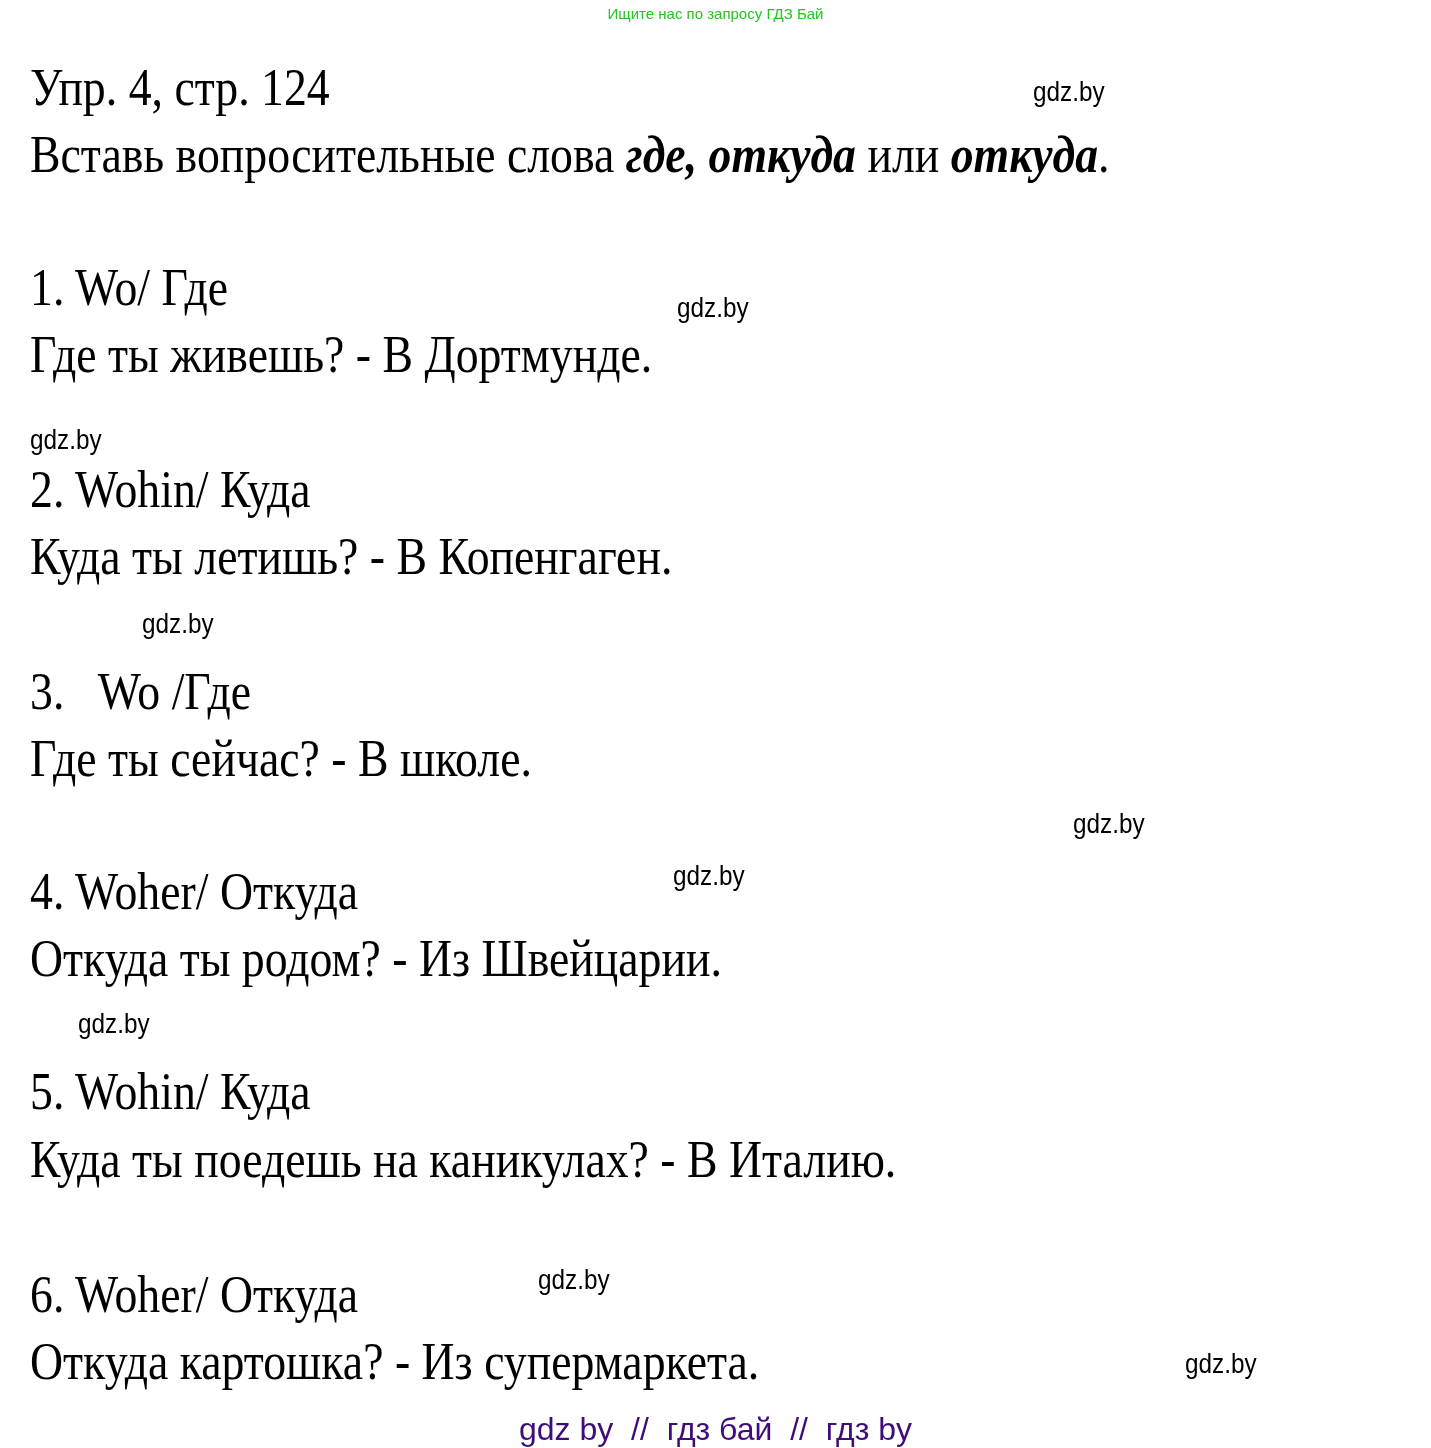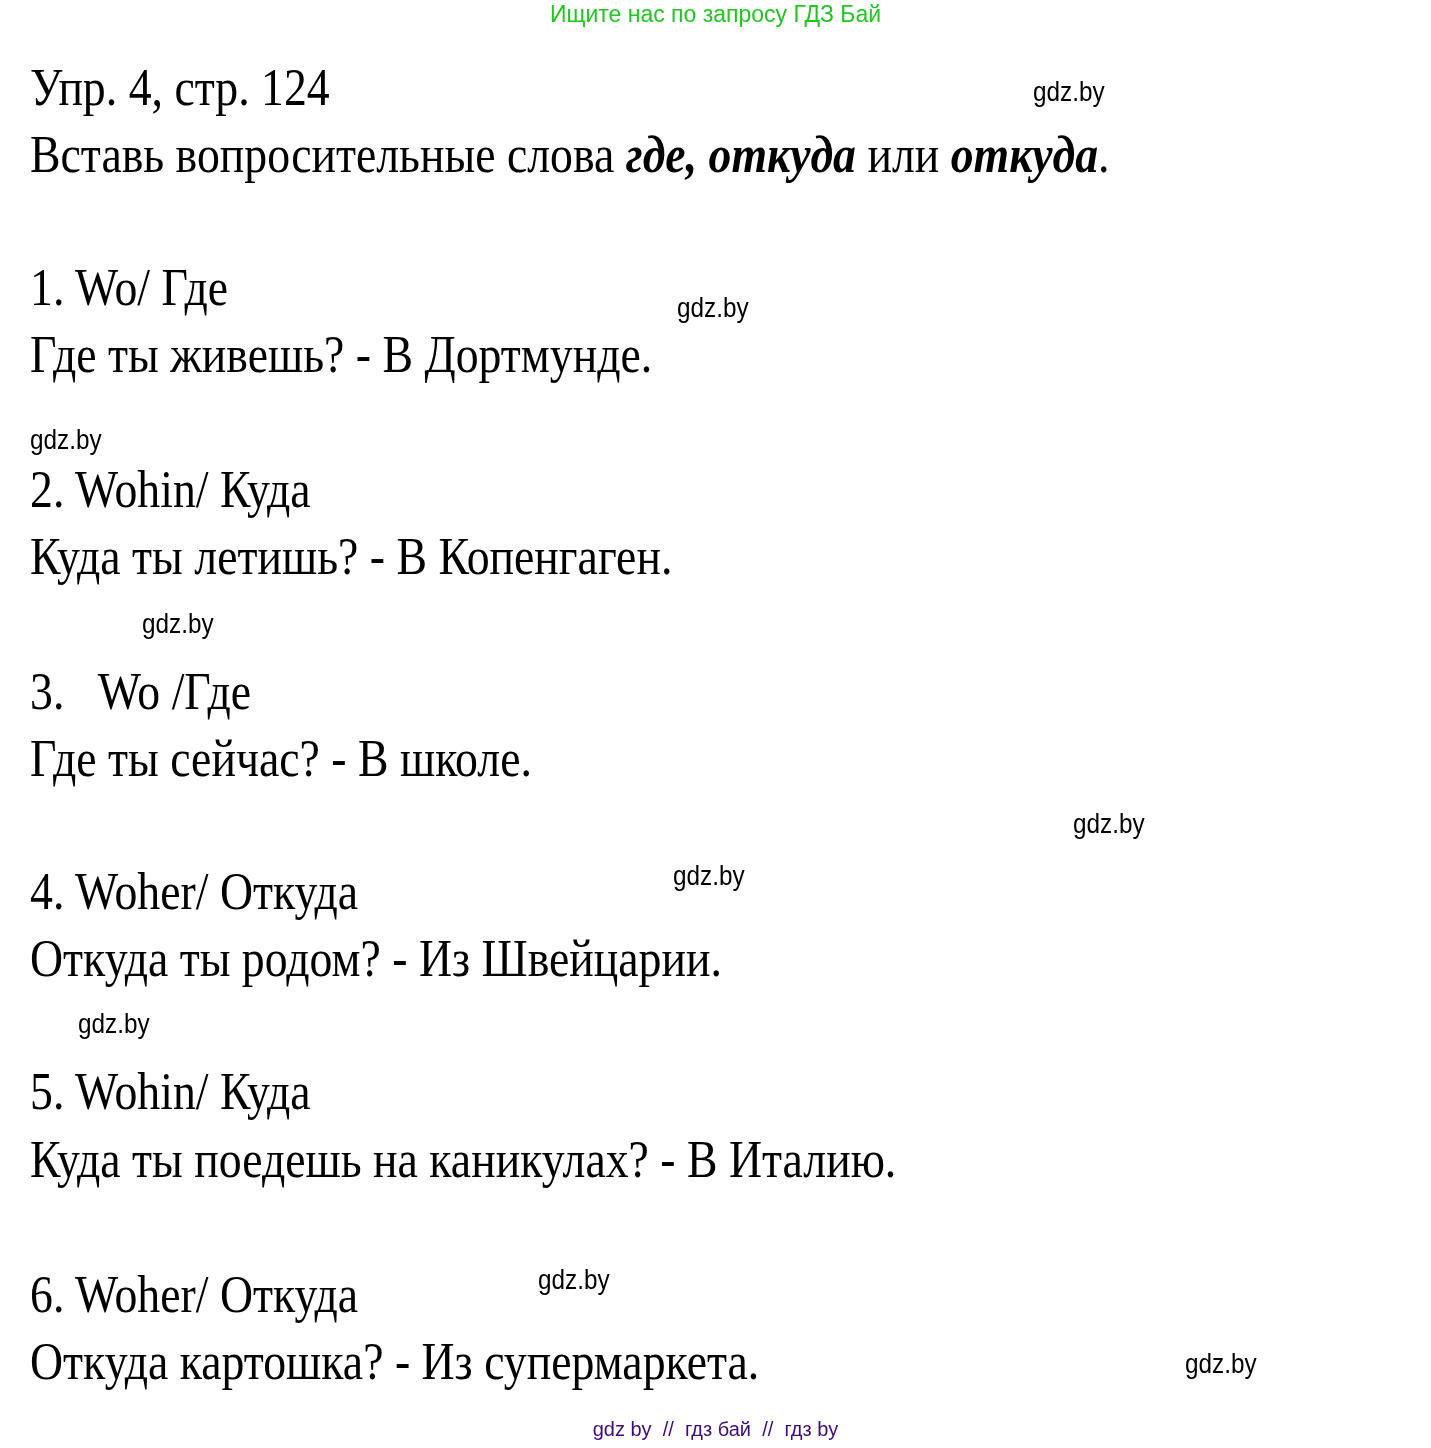--- a/index.html
+++ b/index.html
@@ -13,21 +13,21 @@
       position: relative;
       overflow: hidden;
     }
     .top-banner {
       position: absolute;
       top: 0;
       left: 0;
       width: 1431px;
       text-align: center;
       font-family: "Liberation Sans", sans-serif;
-      font-size: 23px;
+      font-size: 15px;
       line-height: 28px;
       color: #22c522;
     }
     .doc-text {
       position: absolute;
       left: 30px;
       font-family: "Liberation Serif", serif;
       font-size: 52px;
       color: #000000;
       white-space: nowrap;
@@ -49,21 +49,21 @@
       transform: scaleX(0.9);
       transform-origin: left center;
     }
     .footer {
       position: absolute;
       top: 1414px;
       left: 0;
       width: 1431px;
       text-align: center;
       font-family: "Liberation Sans", sans-serif;
-      font-size: 20px;
+      font-size: 32px;
       line-height: 30px;
       color: #3f0d79;
       white-space: pre;
     }
   </style>
 </head>
 <body>
 
 <div class="top-banner">Ищите нас по запросу ГДЗ Бай</div>
 

